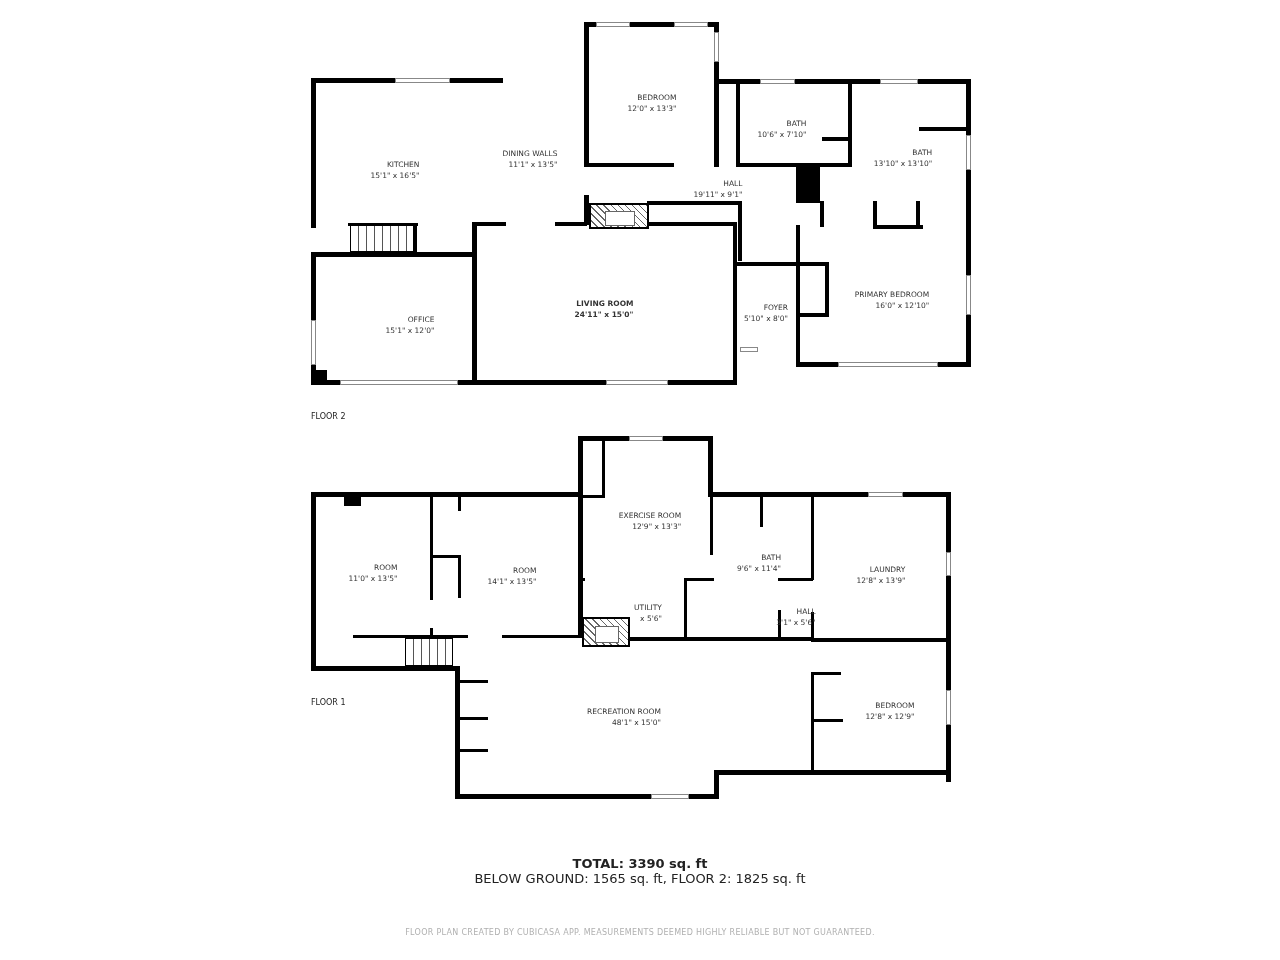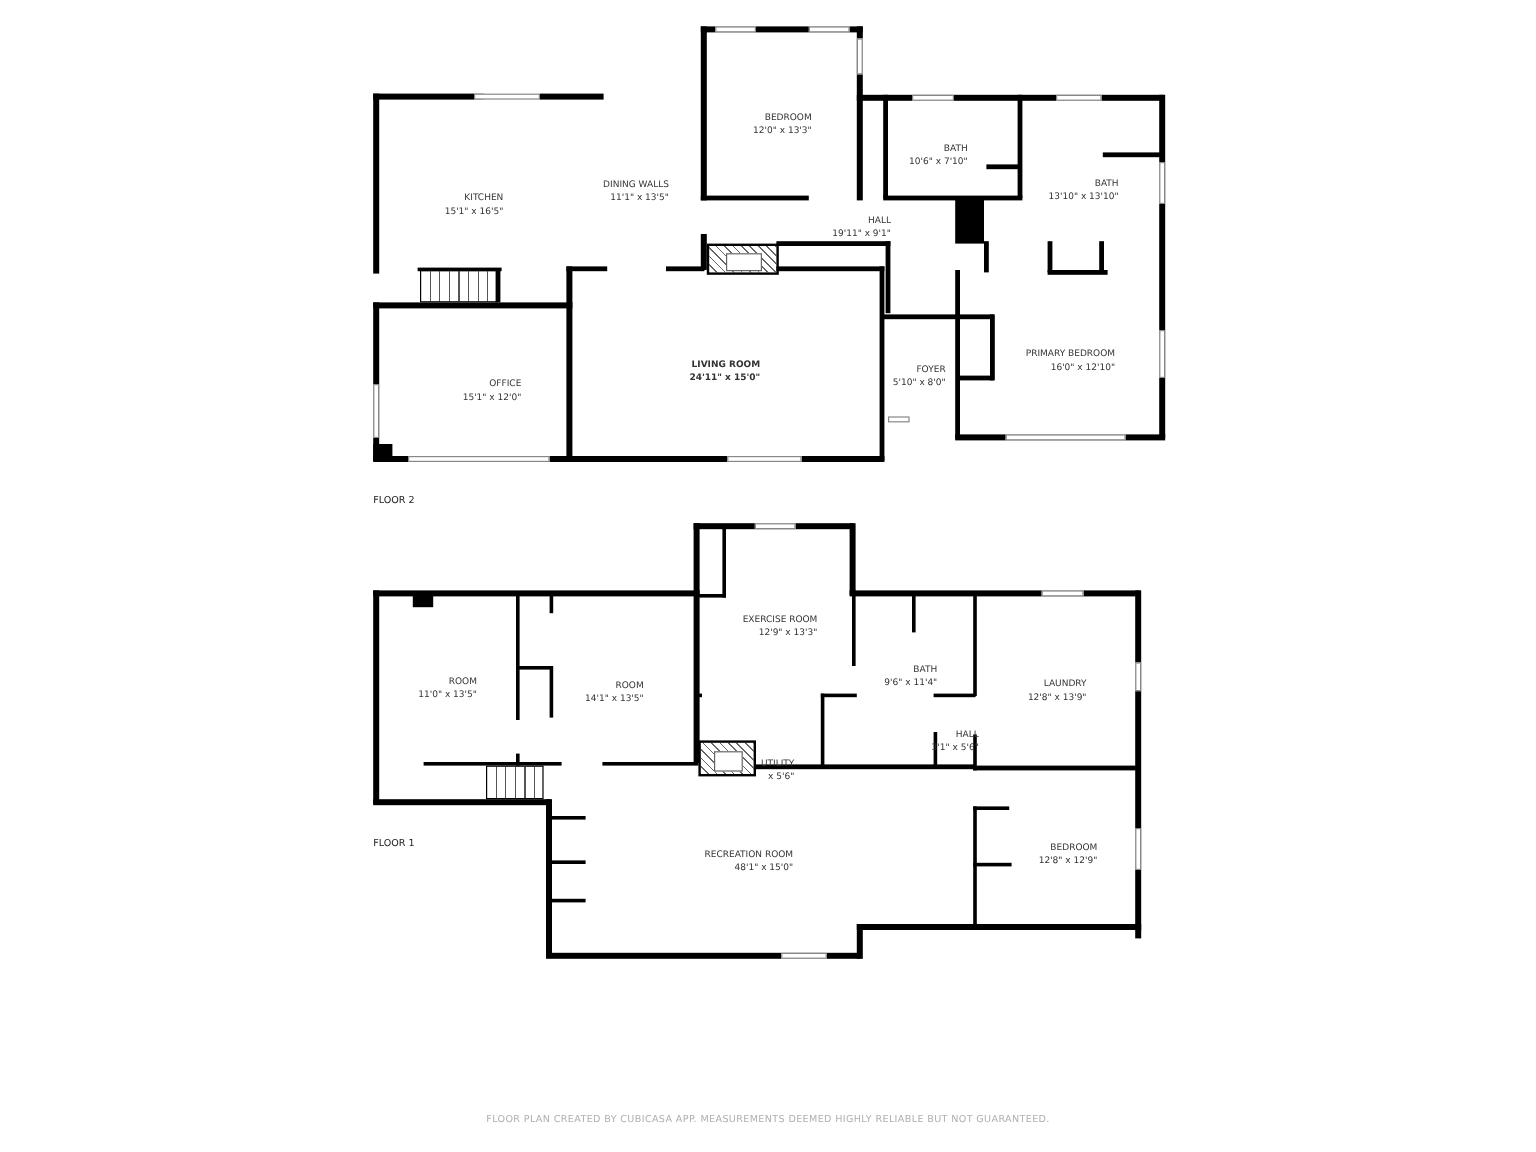--- a/index.html
+++ b/index.html
@@ -205,21 +205,21 @@
     <span class="dim">11'0" x 13'5"</span>
   </div>
   <div class="room" style="left:512px;top:576px;">
     <span>ROOM</span>
     <span class="dim">14'1" x 13'5"</span>
   </div>
   <div class="room" style="left:650px;top:521px;">
     <span>EXERCISE ROOM</span>
     <span class="dim">12'9" x 13'3"</span>
   </div>
-  <div class="room" style="left:643px;top:613px;margin-top:28px;">
+  <div class="room" style="left:643px;top:613px;">
     <span>UTILITY</span>
     <span class="dim" style="padding-left:16px;">x 5'6"</span>
   </div>
   <div class="room" style="left:759px;top:563px;">
     <span>BATH</span>
     <span class="dim">9'6" x 11'4"</span>
   </div>
   <div class="room" style="left:796px;top:617px;">
     <span>HALL</span>
     <span class="dim">3'1" x 5'6"</span>
@@ -231,15 +231,17 @@
   <div class="room" style="left:624px;top:717px;">
     <span>RECREATION ROOM</span>
     <span class="dim">48'1" x 15'0"</span>
   </div>
   <div class="room" style="left:890px;top:711px;">
     <span>BEDROOM</span>
     <span class="dim">12'8" x 12'9"</span>
   </div>
 
   <div class="summary">
+    <div class="total">TOTAL: 3390 sq. ft</div>
+    <div class="line">BELOW GROUND: 1565 sq. ft, FLOOR 2: 1825 sq. ft</div>
   </div>
   <div class="disclaimer">FLOOR PLAN CREATED BY CUBICASA APP. MEASUREMENTS DEEMED HIGHLY RELIABLE BUT NOT GUARANTEED.</div>
 </div>
 
 </body></html>

